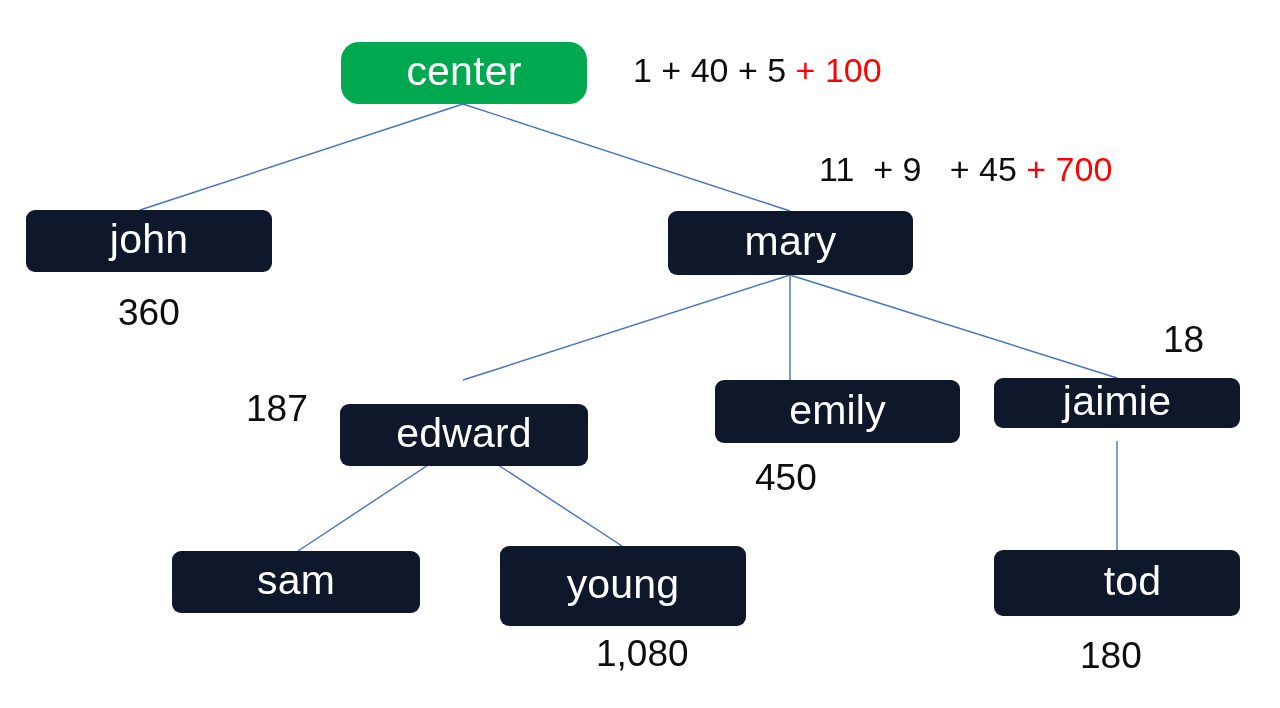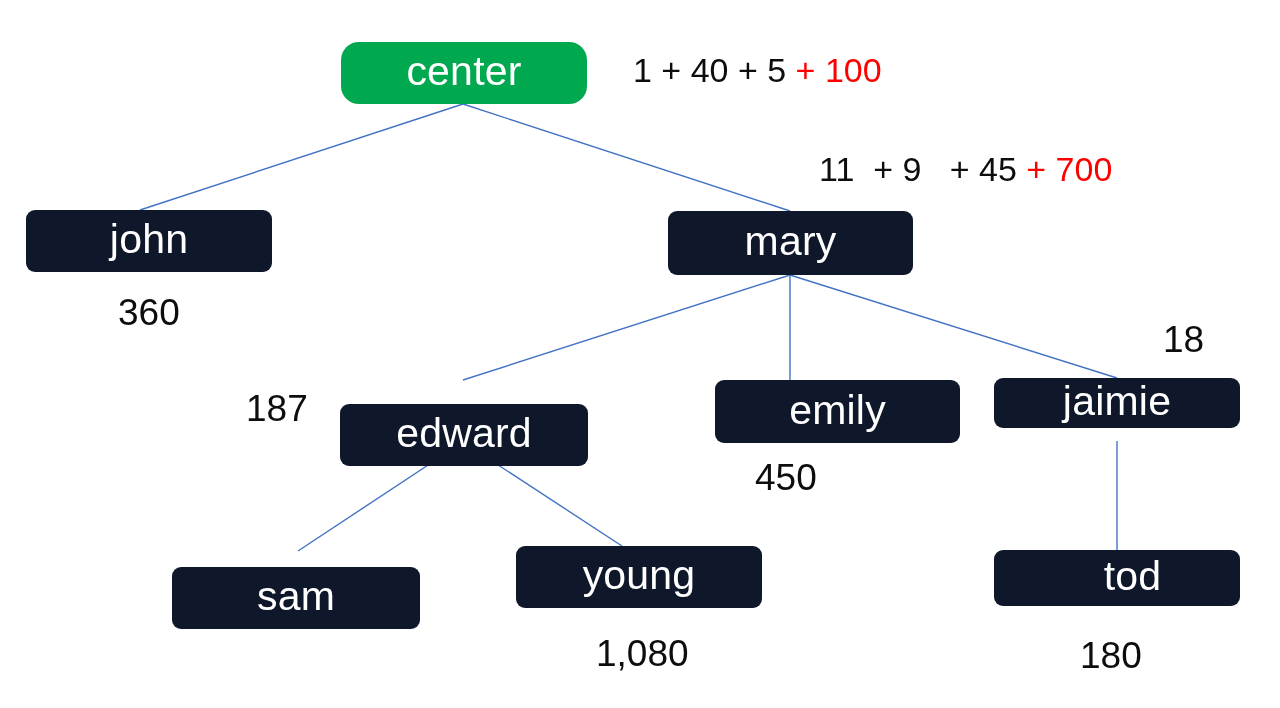--- a/index.html
+++ b/index.html
@@ -92,27 +92,27 @@
       </div>
       <div class="node blue" style="left: 340px; top: 380px; width: 248px; height: 62px; margin-top: 24px;">
         <span>edward</span>
       </div>
       <div class="node blue" style="left: 707px; top: 380px; width: 245px; height: 63px; margin-left: 8px;">
         <span>emily</span>
       </div>
       <div class="node blue" style="left: 994px; top: 378px; width: 246px; height: 50px;">
         <span>jaimie</span>
       </div>
-      <div class="node blue" style="left: 172px; top: 551px; width: 248px; height: 62px; margin-top: 16px;">
+      <div class="node blue" style="left: 172px; top: 551px; width: 248px; height: 62px;">
         <span>sam</span>
       </div>
-      <div class="node blue" style="left: 516px; top: 546px; width: 246px; height: 62px;">
+      <div class="node blue" style="left: 500px; top: 546px; width: 246px; height: 80px;">
         <span>young</span>
       </div>
-      <div class="node blue" style="left: 994px; top: 550px; width: 246px; height: 56px; padding-left: 31px;">
+      <div class="node blue" style="left: 994px; top: 550px; width: 246px; height: 66px; padding-left: 31px;">
         <span>tod</span>
       </div>
     </div>
   <div id="label-layer">
       <div class="value-label" style="left: 118px; top: 294px;">360</div>
       <div class="value-label" style="left: 246px; top: 390px;">187</div>
       <div class="value-label" style="left: 1163px; top: 321px;">18</div>
       <div class="value-label" style="left: 755px; top: 459px;">450</div>
       <div class="value-label" style="left: 596px; top: 635px;">1,080</div>
       <div class="value-label" style="left: 1080px; top: 637px;">180</div>

